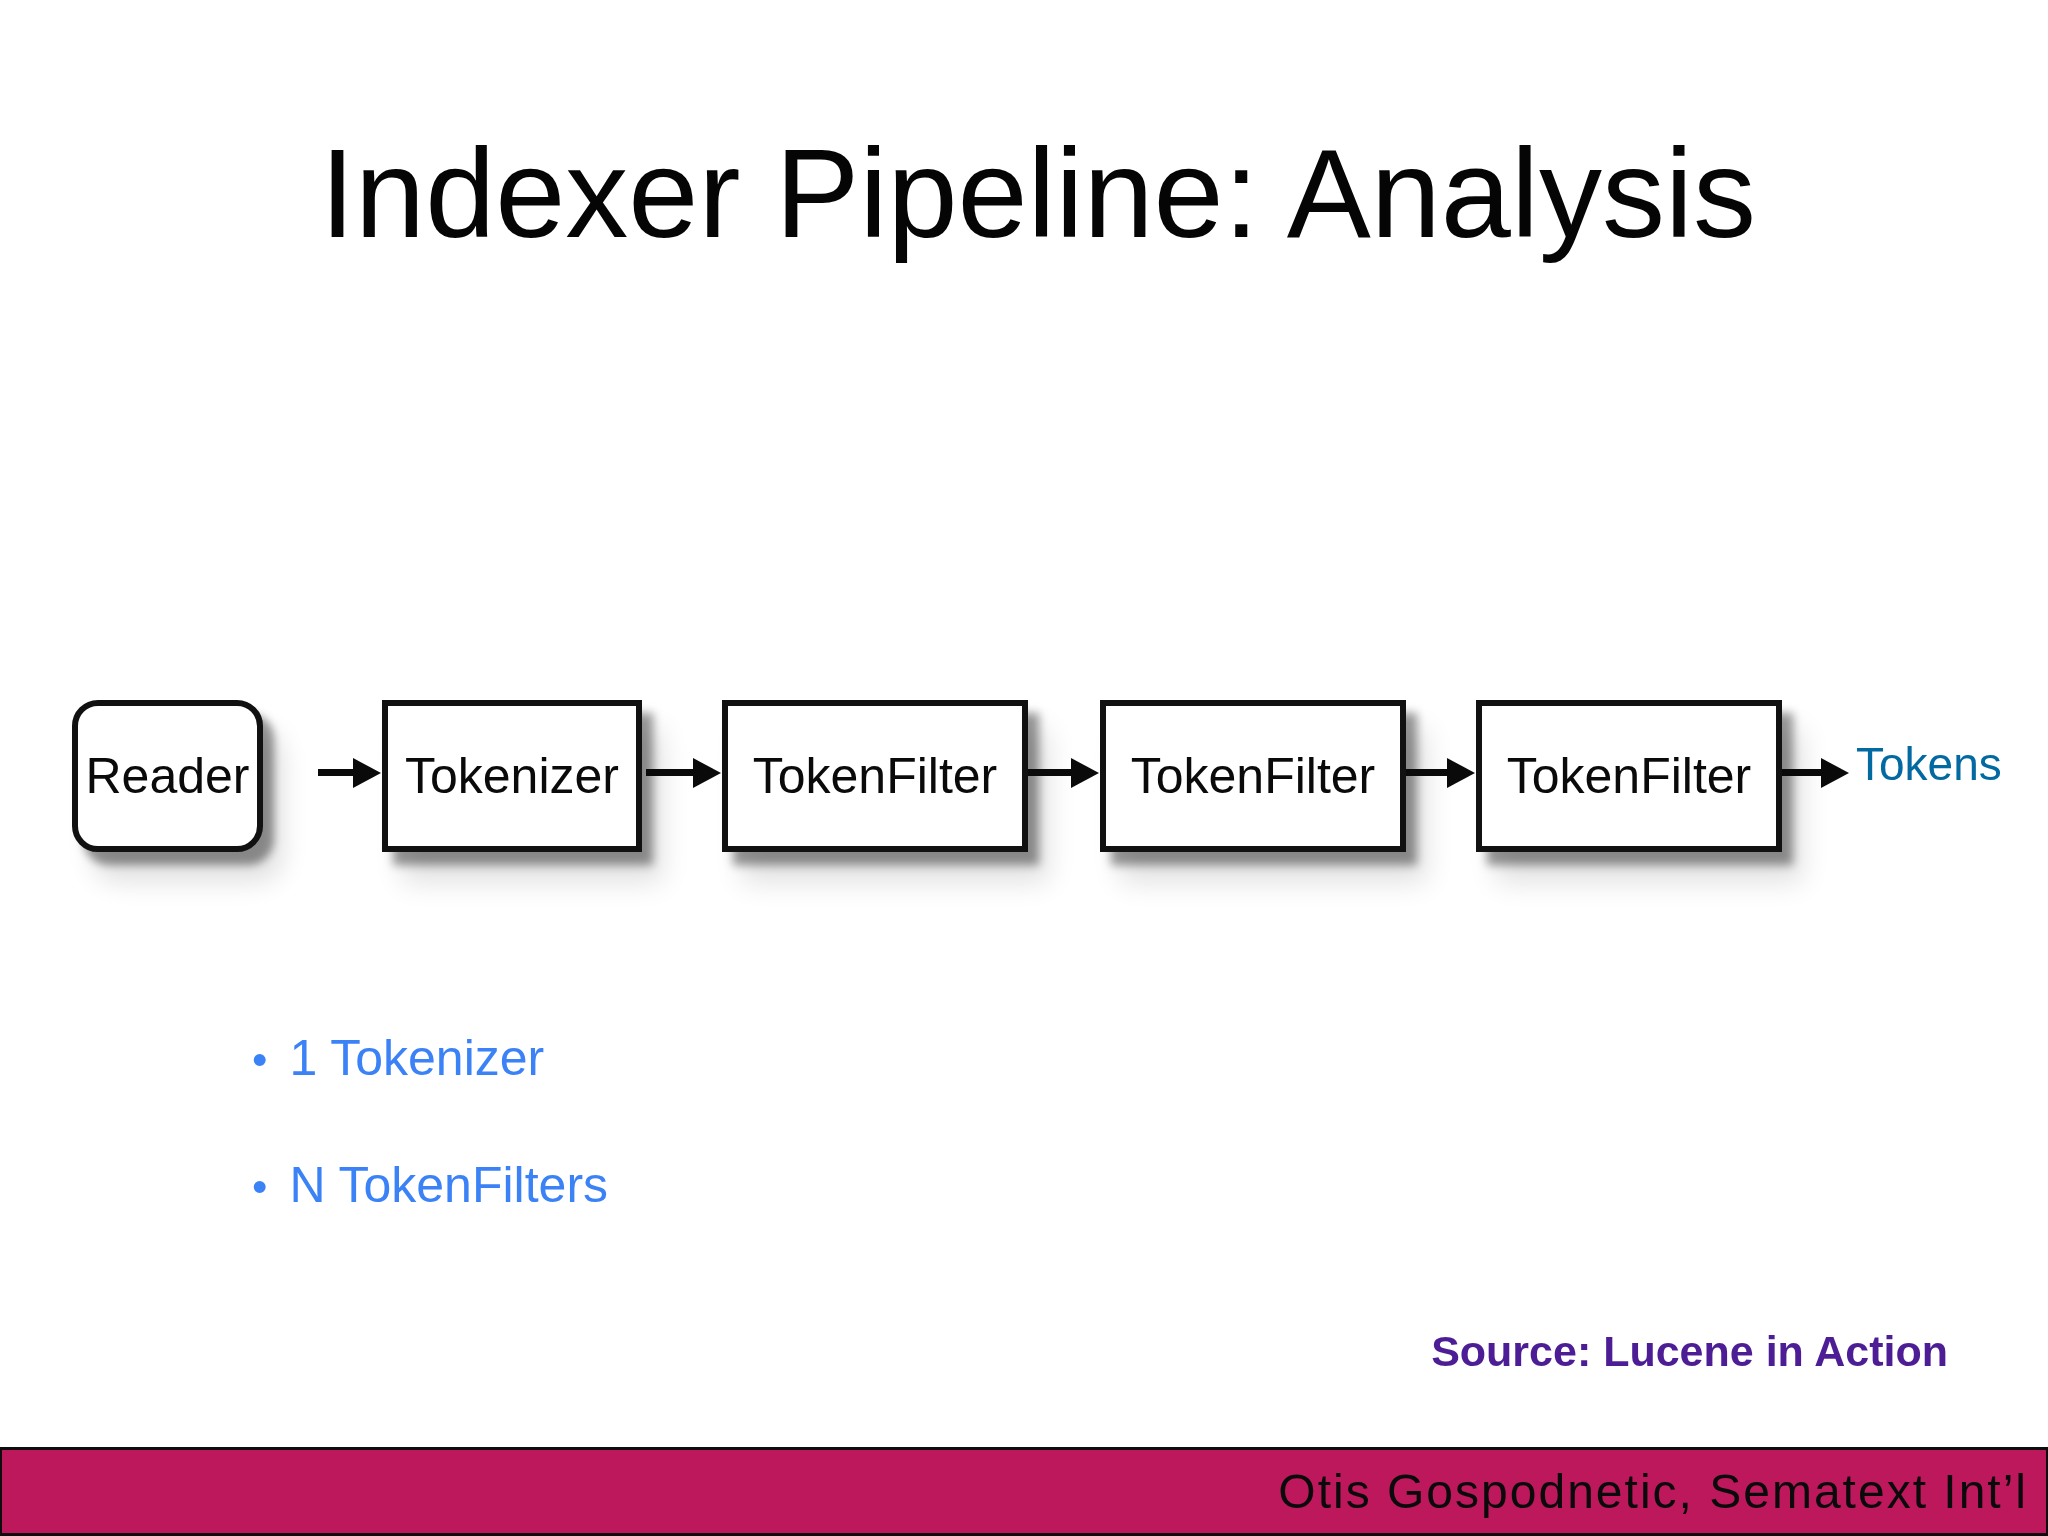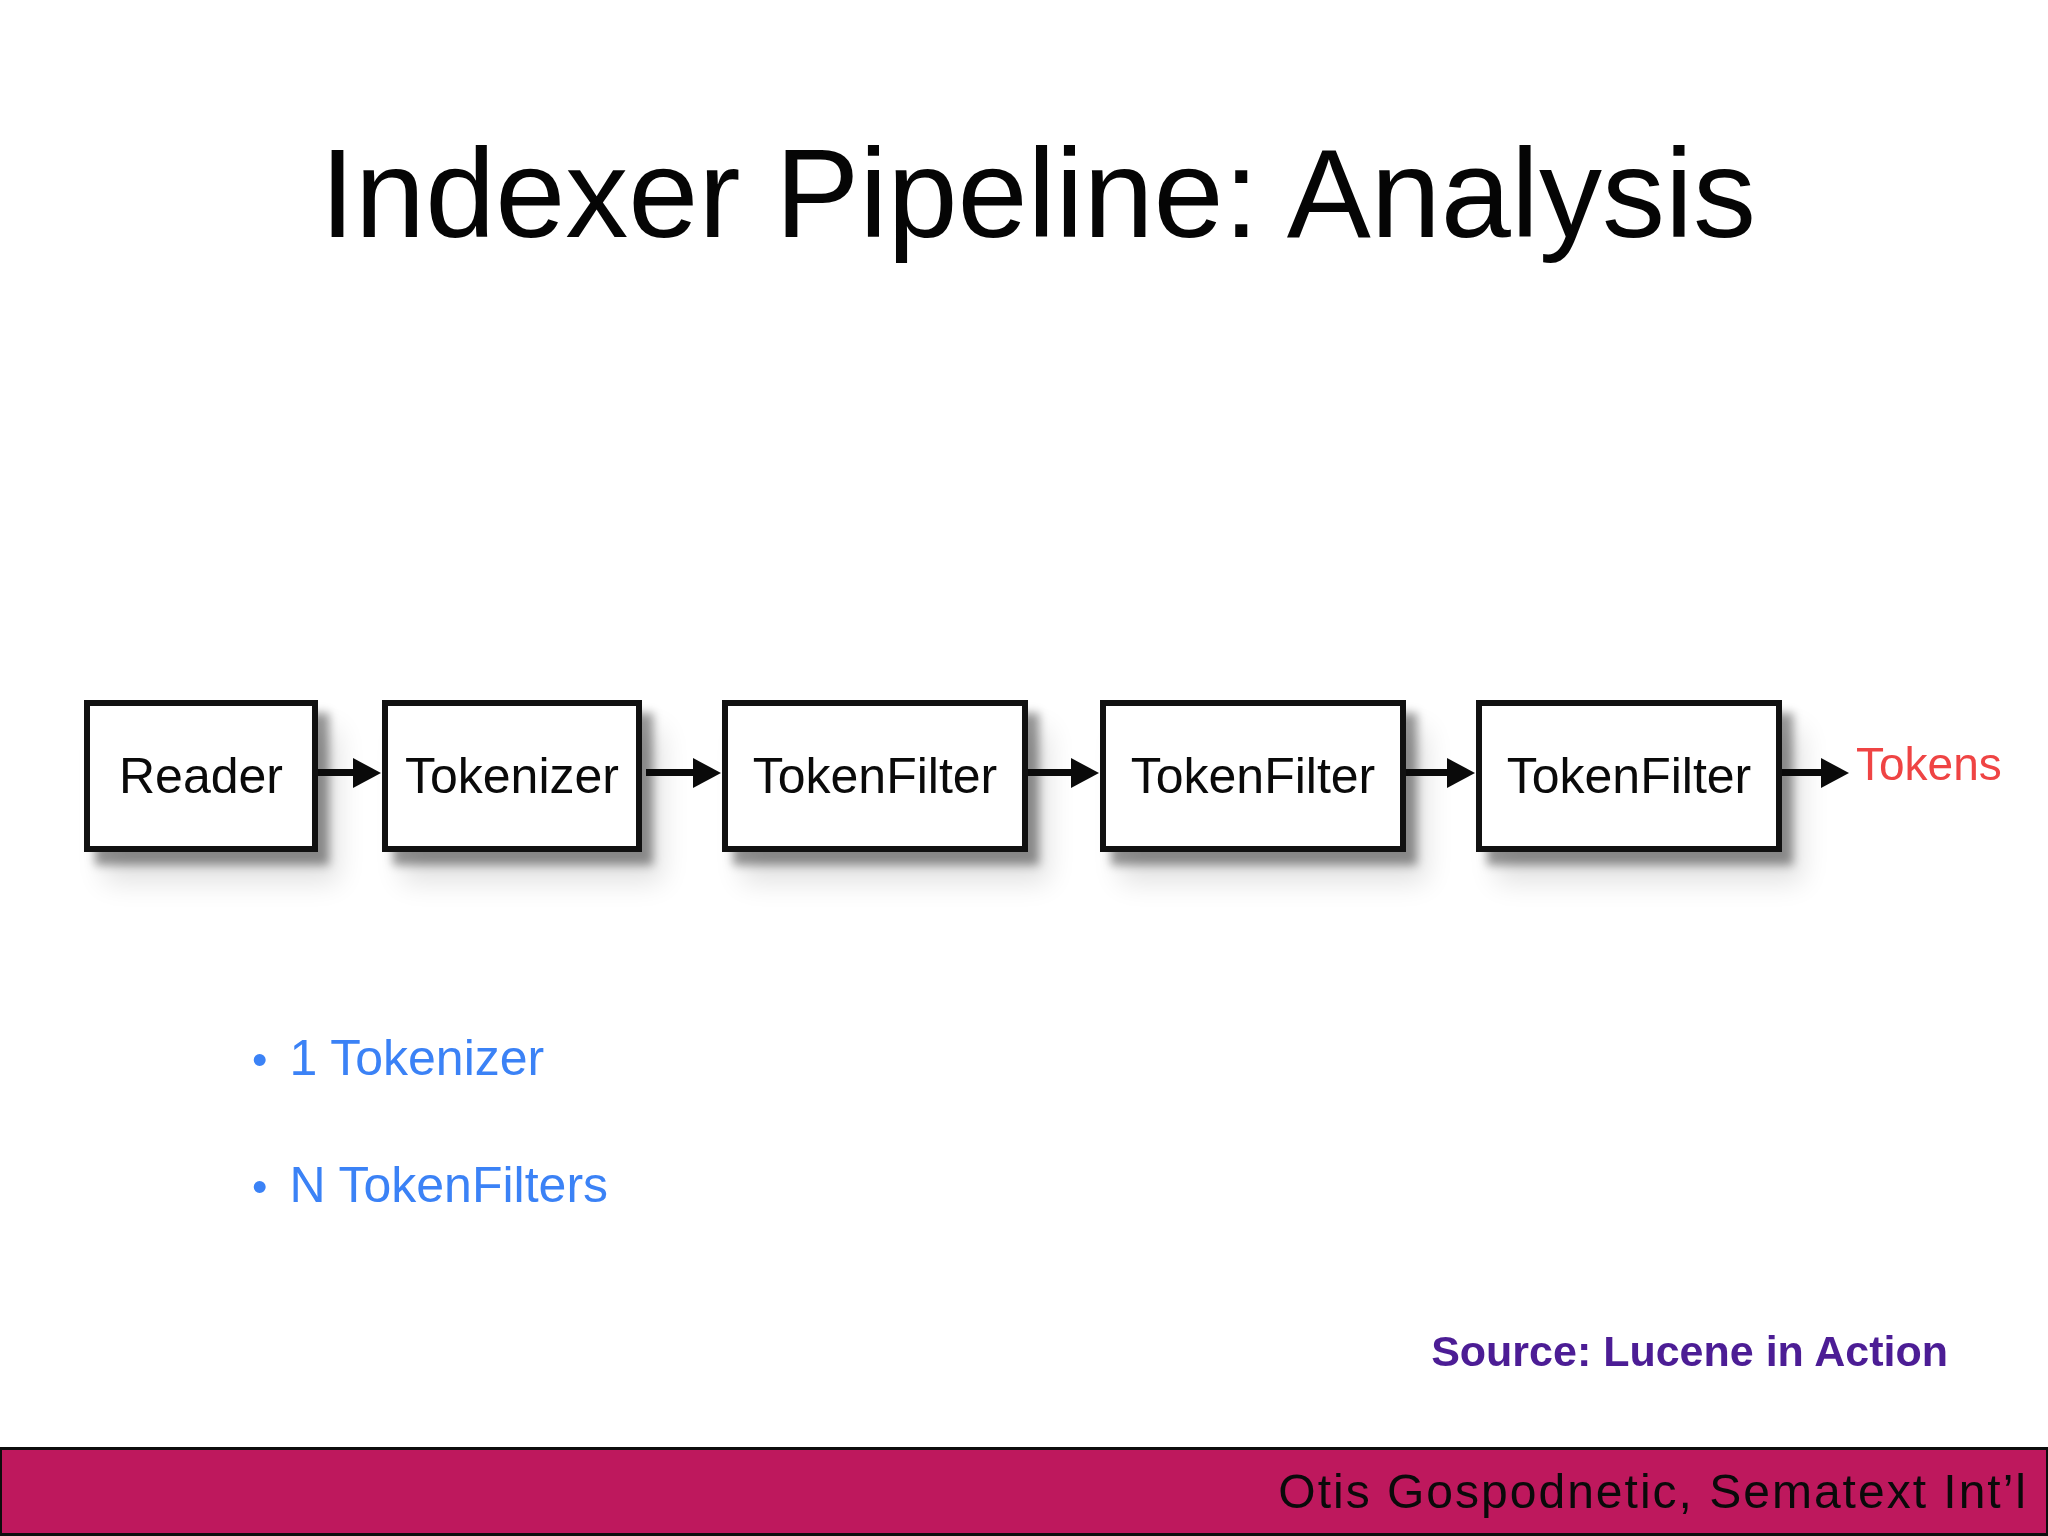--- a/index.html
+++ b/index.html
@@ -62,21 +62,21 @@
     border-top: 15px solid transparent;
     border-bottom: 15px solid transparent;
   }
   .tokens-label {
     position: absolute;
     left: 1856px;
     top: 741px;
     font-size: 46px;
     line-height: 1;
     white-space: nowrap;
-    color: #ef4444;
+    color: #0369a1;
   }
 
   
   .bullet-item {
     position: absolute;
     left: 252px;
     font-size: 50px;
     line-height: 1;
     white-space: nowrap;
     color: #3b82f6;
@@ -128,21 +128,21 @@
 </style>
 </head>
 <body>
 
 <div class="slide">
 
   <div class="title">Indexer Pipeline: Analysis</div>
 
   <div>
 
-    <div class="pbox" style="left:84px; width:234px;">
+    <div class="pbox" style="left:72px; width:191px;border-radius:26px;">
       <span>Reader</span>
     </div>
     <div class="arrow" style="left:318px; width:36px;"></div>
 
     <div class="pbox" style="left:382px; width:260px;">
       <span>Tokenizer</span>
     </div>
     <div class="arrow" style="left:646px; width:48px;"></div>
 
     <div class="pbox" style="left:722px; width:306px;">

